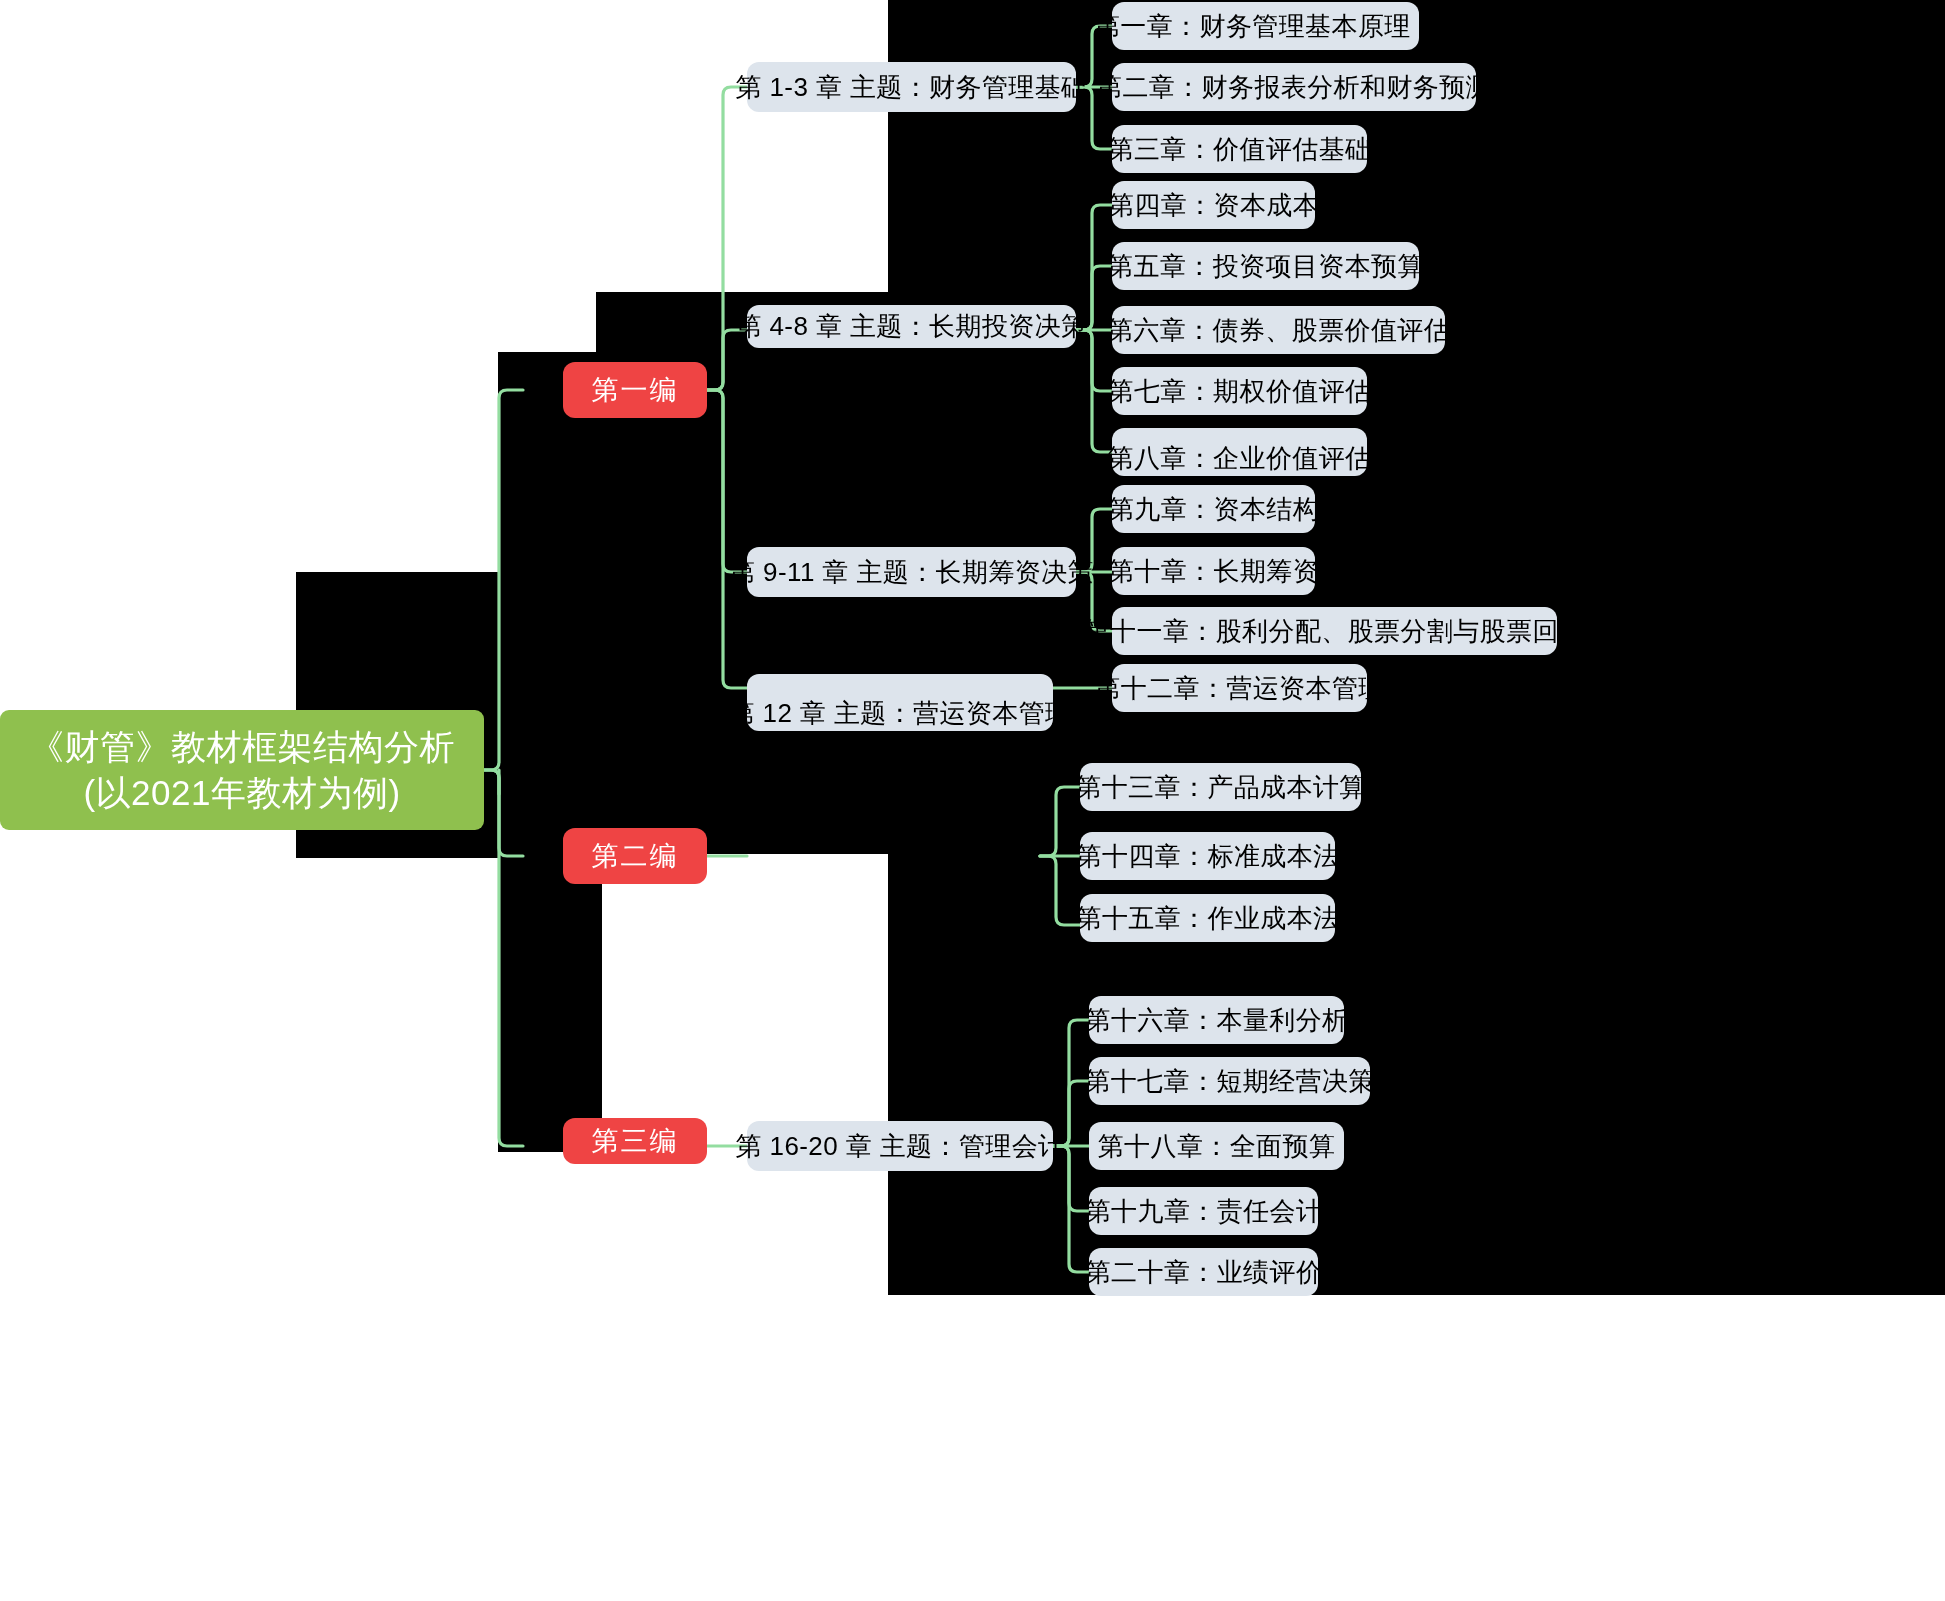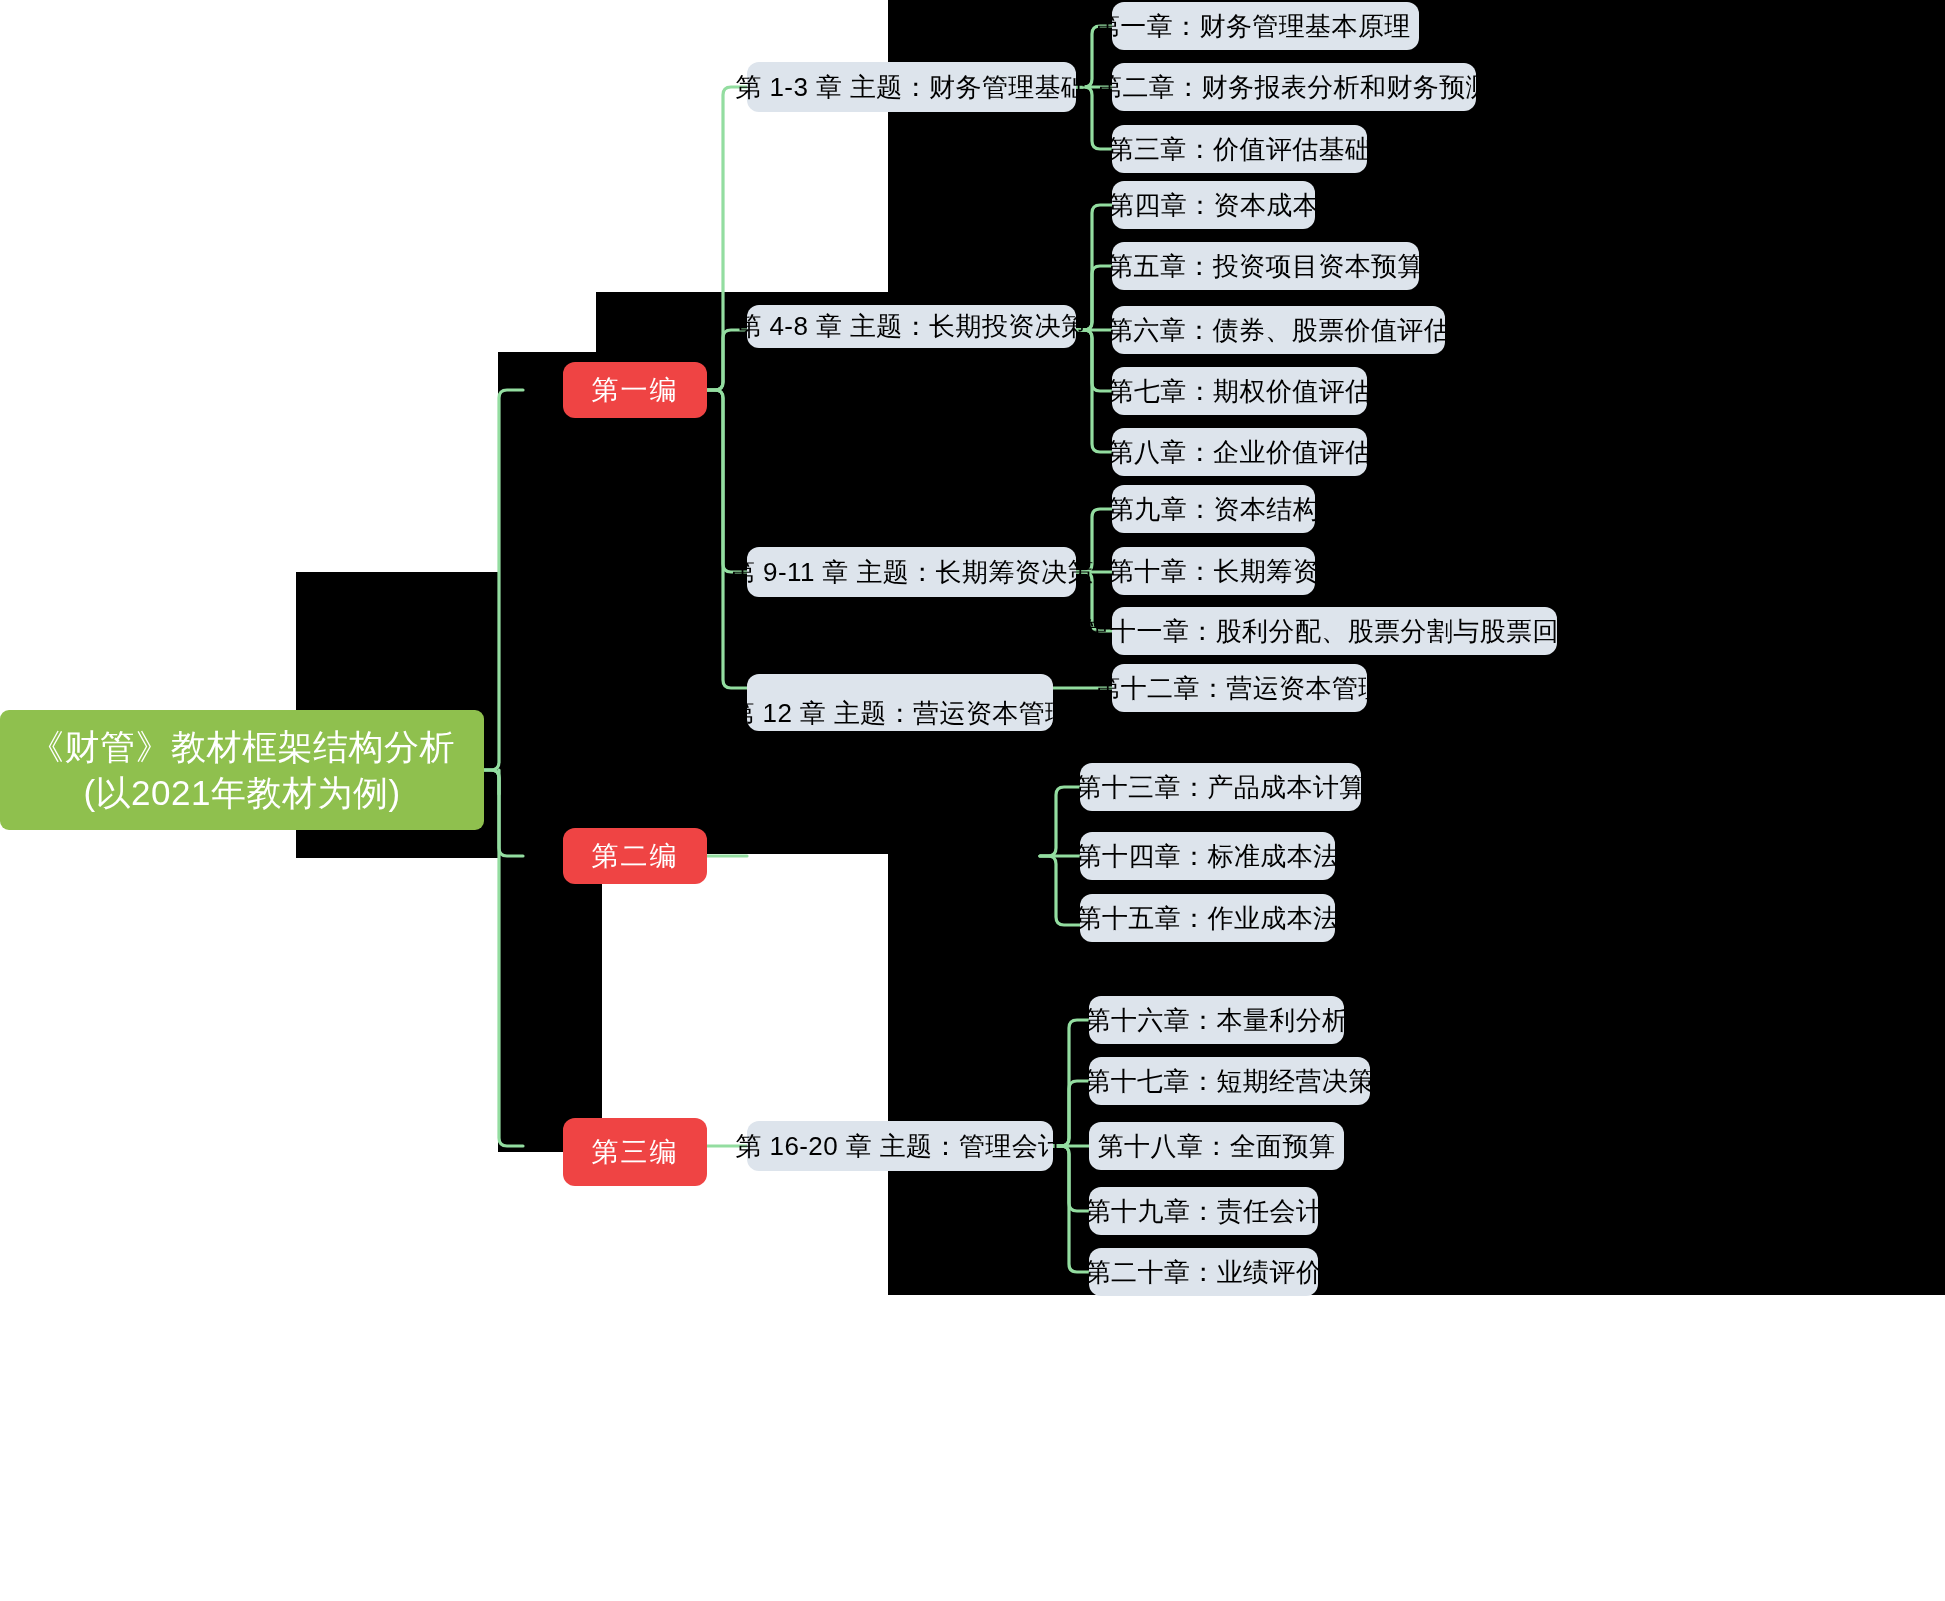--- a/index.html
+++ b/index.html
@@ -116,21 +116,21 @@
     <span class="ln">《财管》教材框架结构分析</span>
     <span class="ln">(以2021年教材为例)</span>
   </div>
 
   <div class="node section" style="left:563px;top:362px;width:144px;height:56px;">
     <span>第一编</span>
   </div>
   <div class="node section" style="left:563px;top:828px;width:144px;height:56px;">
     <span>第二编</span>
   </div>
-  <div class="node section" style="left:563px;top:1118px;width:144px;height:68px;">
+  <div class="node section" style="left:563px;top:1118px;width:144px;height:46px;">
     <span>第三编</span>
   </div>
 
   <div class="node topic" style="left:747px;top:62px;width:329px;height:50px;">
     <span>第 1-3 章 主题：财务管理基础</span>
   </div>
   <div class="node topic" style="left:747px;top:305px;width:329px;height:43px;">
     <span>第 4-8 章 主题：长期投资决策</span>
   </div>
   <div class="node topic" style="left:747px;top:547px;width:329px;height:50px;">
@@ -158,21 +158,21 @@
   </div>
   <div class="node chapter" style="left:1112px;top:242px;width:307px;height:48px;">
     <span>第五章：投资项目资本预算</span>
   </div>
   <div class="node chapter" style="left:1112px;top:306px;width:333px;height:48px;">
     <span>第六章：债券、股票价值评估</span>
   </div>
   <div class="node chapter" style="left:1112px;top:367px;width:255px;height:48px;">
     <span>第七章：期权价值评估</span>
   </div>
-  <div class="node chapter" style="left:1112px;top:428px;width:255px;height:48px;">
+  <div class="node chapter" style="left:1112px;top:428px;width:255px;height:48px;align-items:flex-end;">
     <span>第八章：企业价值评估</span>
   </div>
 
   <div class="node chapter" style="left:1112px;top:485px;width:203px;height:48px;">
     <span>第九章：资本结构</span>
   </div>
   <div class="node chapter" style="left:1112px;top:547px;width:203px;height:48px;">
     <span>第十章：长期筹资</span>
   </div>
   <div class="node chapter" style="left:1112px;top:607px;width:445px;height:48px;">

